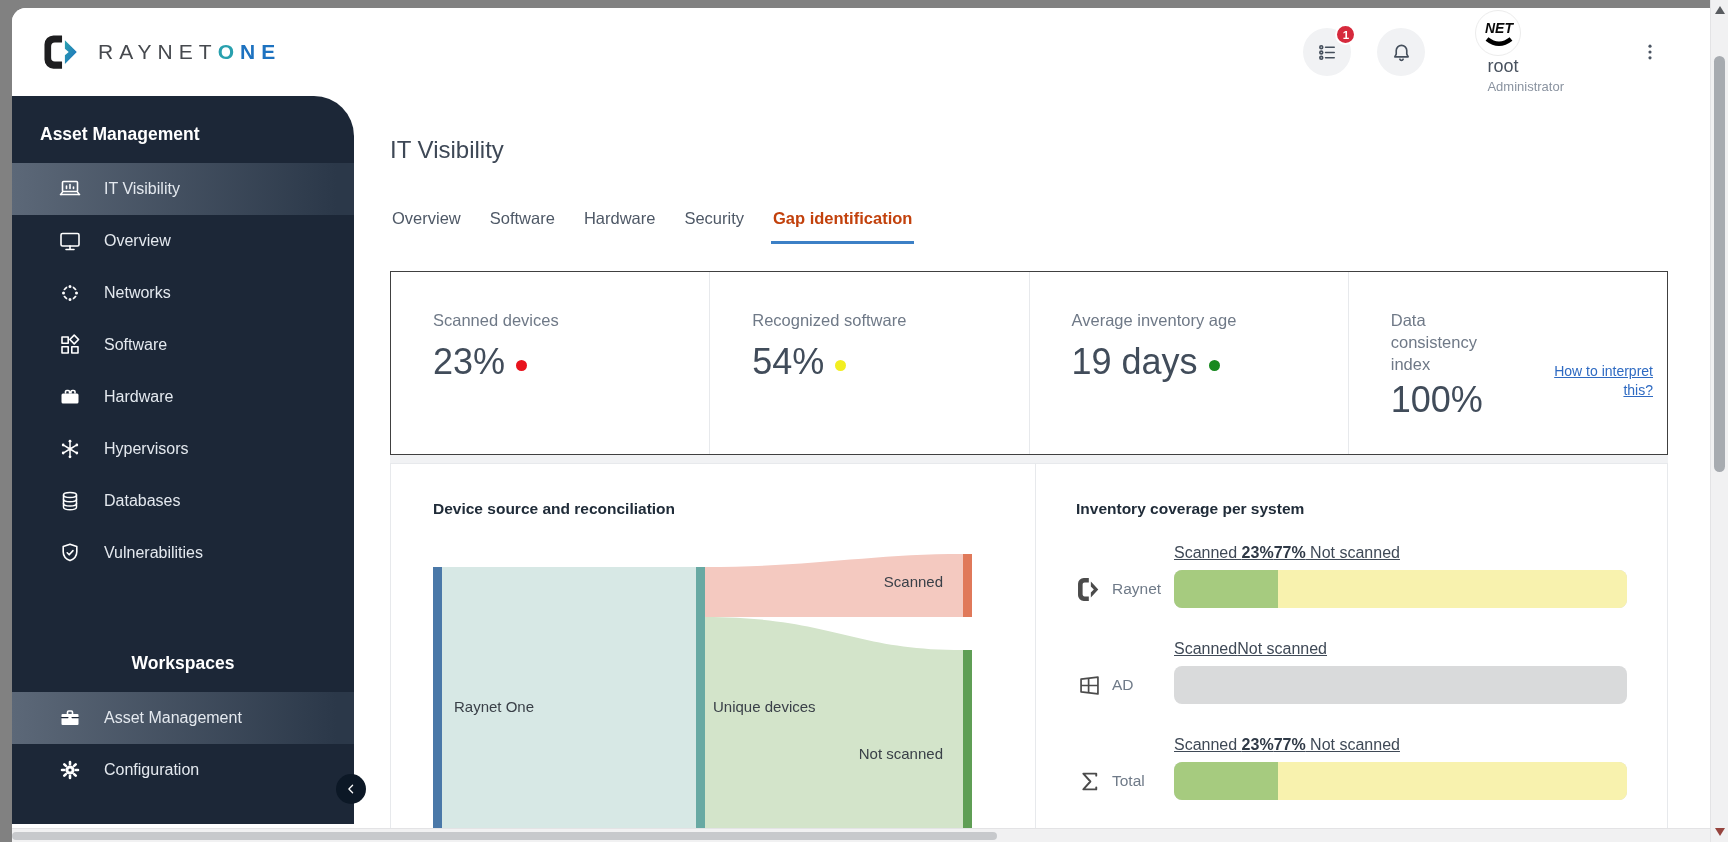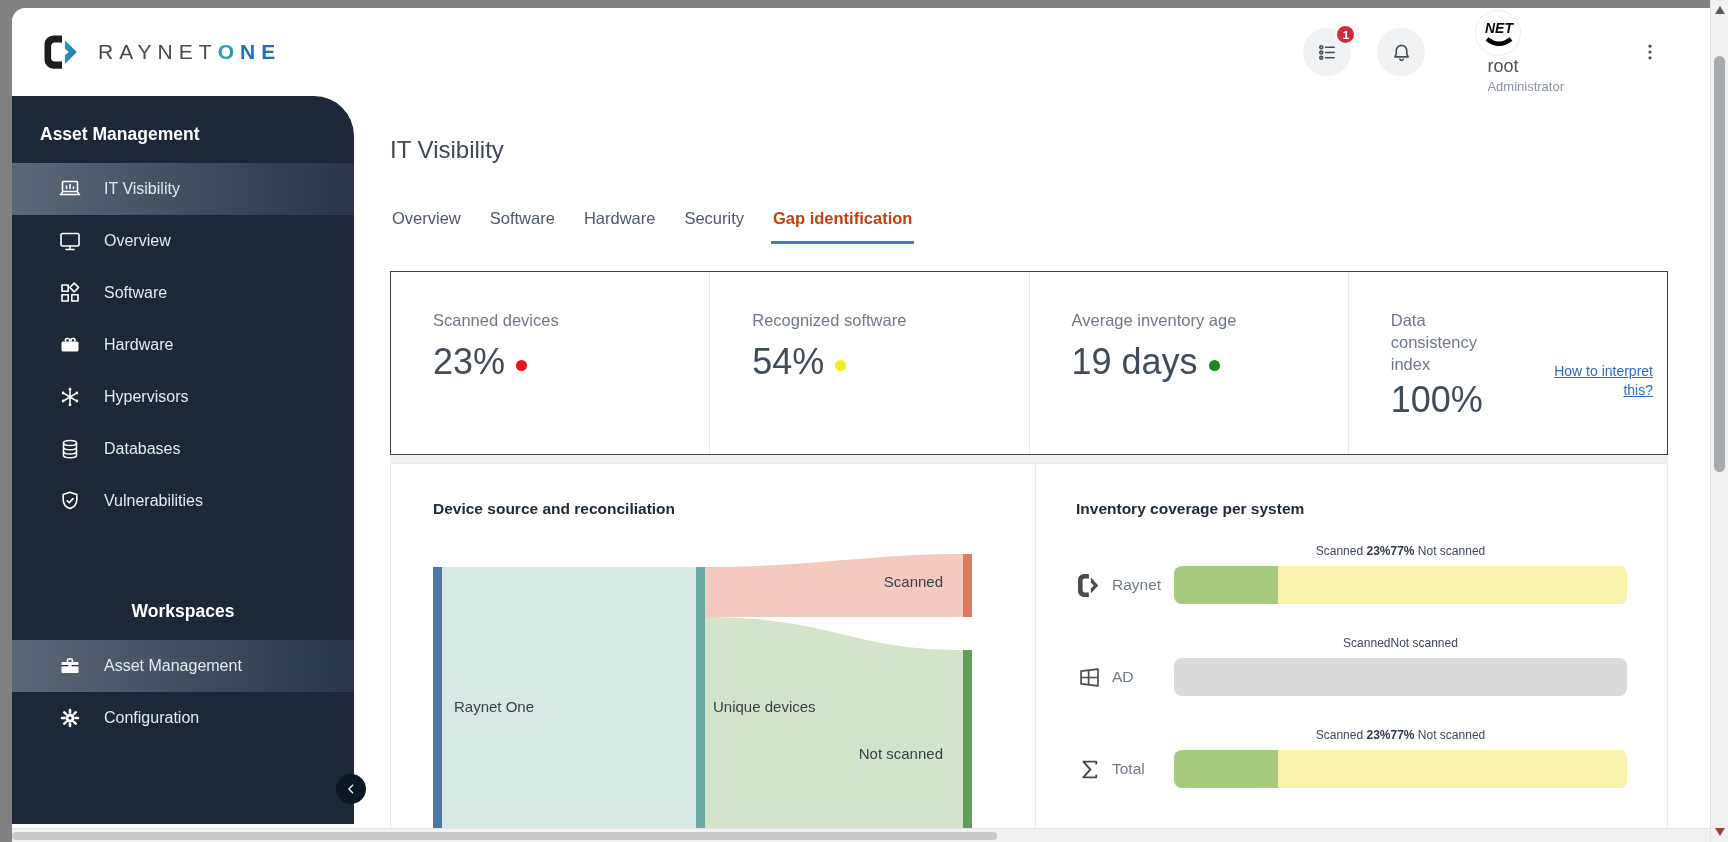--- a/index.html
+++ b/index.html
@@ -76,21 +76,21 @@
   .lbl-notscanned{right:92px;top:281px;}
 
   .coverage-panel{flex:1;padding:36px 40px 0 40px;}
   .cov-rows{margin-top:26px;}
   .cov-row{display:flex;margin-bottom:32px;}
   .cov-left{width:98px;display:flex;align-items:center;gap:9px;align-self:flex-end;height:38px;flex:none;}
   .cov-ic{color:#4b4b4b;flex:none;display:flex;}
   .cov-ic svg{width:27px;height:27px;}
   .cov-name{font-size:15.5px;color:#6f7a88;}
   .cov-main{flex:1;}
-  .cov-labels{display:flex;justify-content:center;font-size:12px;color:#3f4956;margin-bottom:8px;}
+  .cov-labels{display:flex;justify-content:flex-start;font-size:16px;color:#3f4956;margin-bottom:8px;text-decoration:underline;}
   .cov-labels b{font-weight:700;color:#2f3946;}
   .cov-bar{height:38px;border-radius:8px;overflow:hidden;display:flex;background:#d9dadb;}
   .seg-scanned{height:100%;}
   .seg-rest{height:100%;flex:1;}
 
   
   .vscroll{position:absolute;right:0;top:0;width:18px;height:842px;background:#f1f1f2;border-left:1px solid #e3e3e5;}
   .vthumb{position:absolute;left:3px;width:11px;top:56px;height:416px;background:#a7abb0;border-radius:6px;cursor:pointer;}
   .tri-up{position:absolute;top:6px;left:4px;width:0;height:0;border-left:5px solid transparent;
     border-right:5px solid transparent;border-bottom:8px solid #595c60;cursor:pointer;}
@@ -189,20 +189,32 @@
               <span class="nav-ic">
                 <svg viewBox="0 0 24 24" fill="none" stroke="currentColor" stroke-width="1.6" stroke-linecap="round" stroke-linejoin="round">
                   <rect x="3" y="4.5" width="18" height="12.5" rx="1.5"></rect>
                   <path d="M12 17v3.5M8 20.5h8"></path>
                 </svg>
               </span>
               <span class="nav-label">Overview</span>
             </div>
             <div class="nav-item ">
               <span class="nav-ic">
+                <svg viewBox="0 0 24 24" fill="none" stroke="currentColor" stroke-width="1.6">
+                  <circle cx="12" cy="12" r="6.5"></circle>
+                  <circle cx="12" cy="5.5" r="2.2" fill="currentColor" stroke="#1c2737" stroke-width="1.4"></circle>
+                  <circle cx="5.5" cy="12" r="2.2" fill="currentColor" stroke="#1c2737" stroke-width="1.4"></circle>
+                  <circle cx="18.5" cy="12" r="2.2" fill="currentColor" stroke="#1c2737" stroke-width="1.4"></circle>
+                  <circle cx="12" cy="18.5" r="2.2" fill="currentColor" stroke="#1c2737" stroke-width="1.4"></circle>
+                </svg>
+              </span>
+              <span class="nav-label">Networks</span>
+            </div>
+            <div class="nav-item ">
+              <span class="nav-ic">
                 <svg viewBox="0 0 24 24" fill="none" stroke="currentColor" stroke-width="1.6" stroke-linejoin="round">
                   <rect x="4" y="4" width="6.2" height="6.2"></rect>
                   <rect x="4" y="13.8" width="6.2" height="6.2"></rect>
                   <rect x="13.8" y="13.8" width="6.2" height="6.2"></rect>
                   <rect x="13.1" y="3.4" width="6.2" height="6.2" transform="rotate(45 16.2 6.5)"></rect>
                 </svg>
               </span>
               <span class="nav-label">Software</span>
             </div>
             <div class="nav-item ">

